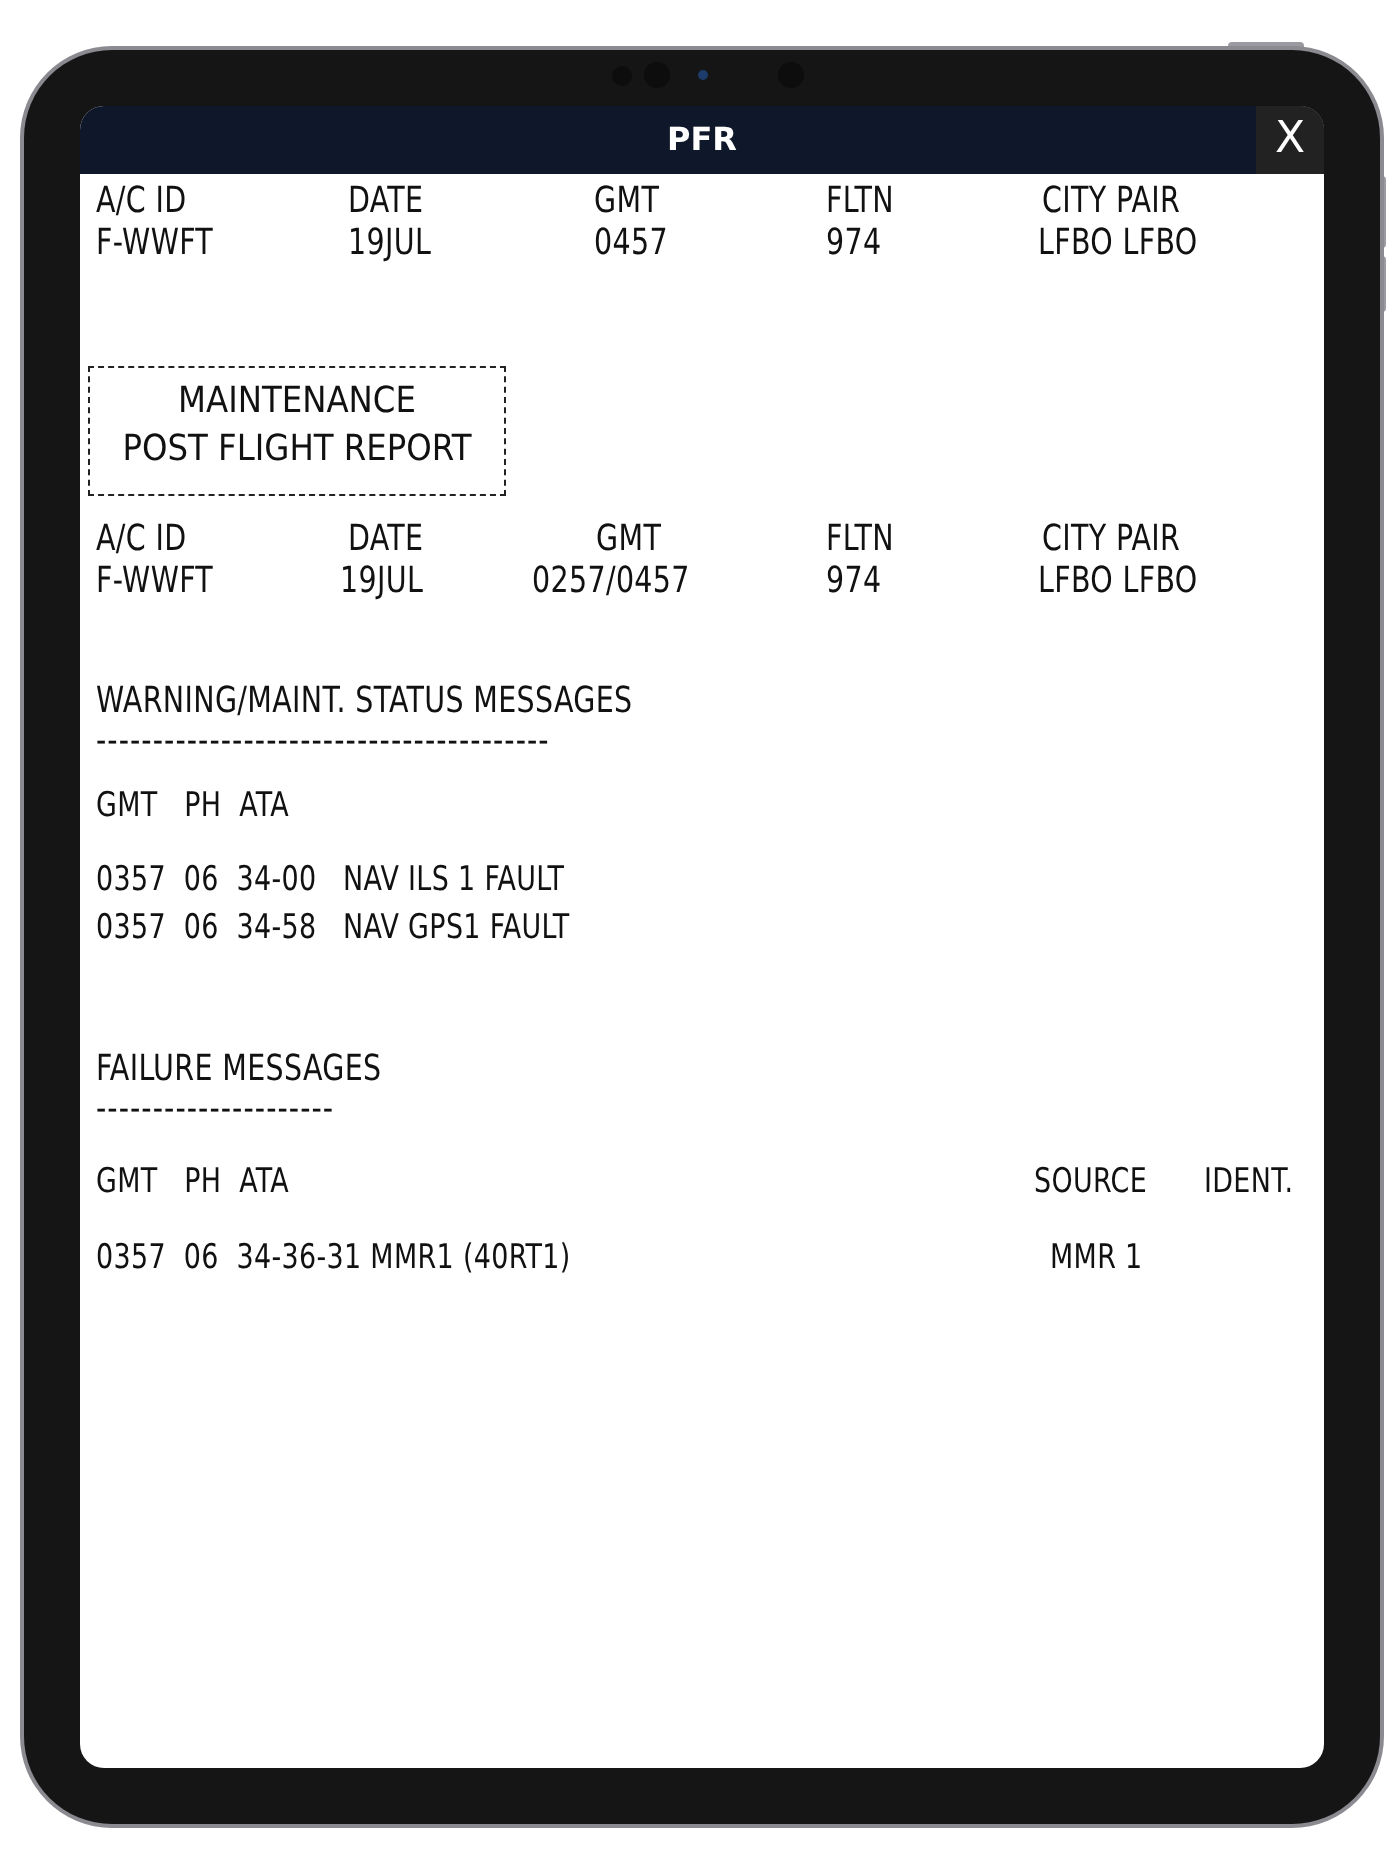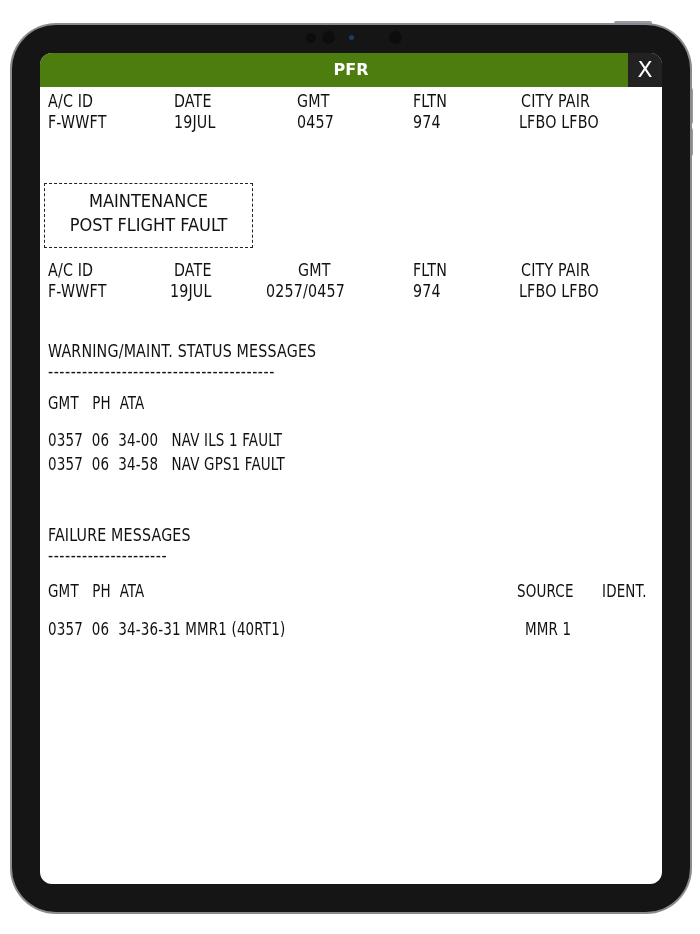--- a/index.html
+++ b/index.html
@@ -2,21 +2,21 @@
 <html><head>
 <meta charset="utf-8">
 <style>
   html,body{margin:0;padding:0;background:#fff;}
   body{width:700px;height:934px;position:relative;overflow:hidden;font-family:"DejaVu Sans Condensed","DejaVu Sans",sans-serif;}
   .frame{position:absolute;left:12px;top:25px;width:678px;height:887px;background:#151515;border-radius:44px;box-shadow:0 0 0 2px #8a8a90;}
   .btn-top{position:absolute;left:614px;top:21px;width:38px;height:5px;background:#9a9aa0;border-radius:2px;}
   .btn-side{position:absolute;left:689px;width:4px;background:#9a9aa0;border-radius:2px;}
   .cam{position:absolute;border-radius:50%;background:#0d0d0d;}
   .screen{position:absolute;left:40px;top:53px;width:622px;height:831px;background:#fff;border-radius:12px;overflow:hidden;}
-  .hdr{position:absolute;left:0;top:0;width:622px;height:34px;background:#4d7c0f;}
+  .hdr{position:absolute;left:0;top:0;width:622px;height:34px;background:#0f172a;}
   .hdr-title{position:absolute;left:0;right:0;top:0;line-height:34px;text-align:center;color:#fff;font-weight:bold;font-size:16px;font-family:"DejaVu Sans",sans-serif;}
   .close{position:absolute;right:0;top:0;width:34px;height:34px;background:#222;color:#fff;font-size:22px;line-height:34px;text-align:center;font-family:"DejaVu Sans",sans-serif;}
   .t{position:absolute;color:#111;font-size:18px;white-space:pre;letter-spacing:0.2px;transform:scaleX(0.88);transform-origin:left top;}
   .box{position:absolute;left:4px;top:130px;width:207px;height:63px;border:1.5px dashed #222;}
   .box .l{position:absolute;left:0;right:0;text-align:center;font-size:18px;color:#111;white-space:pre;}
 </style>
 </head>
 <body>
 
 <div class="btn-top"></div>
@@ -42,21 +42,21 @@
   <div class="t" style="left:373px;top:37px">FLTN</div>
   <div class="t" style="left:481px;top:37px">CITY PAIR</div>
   <div class="t" style="left:8px;top:58px">F-WWFT</div>
   <div class="t" style="left:134px;top:58px">19JUL</div>
   <div class="t" style="left:257px;top:58px">0457</div>
   <div class="t" style="left:373px;top:58px">974</div>
   <div class="t" style="left:479px;top:58px">LFBO LFBO</div>
 
   <div class="box">
     <div class="l" style="top:6px">MAINTENANCE</div>
-    <div class="l" style="top:30px">POST FLIGHT FAULT</div>
+    <div class="l" style="top:30px">POST FLIGHT REPORT</div>
   </div>
 
   <div class="t" style="left:8px;top:206px">A/C ID</div>
   <div class="t" style="left:134px;top:206px">DATE</div>
   <div class="t" style="left:258px;top:206px">GMT</div>
   <div class="t" style="left:373px;top:206px">FLTN</div>
   <div class="t" style="left:481px;top:206px">CITY PAIR</div>
   <div class="t" style="left:8px;top:227px">F-WWFT</div>
   <div class="t" style="left:130px;top:227px">19JUL</div>
   <div class="t" style="left:226px;top:227px">0257/0457</div>

